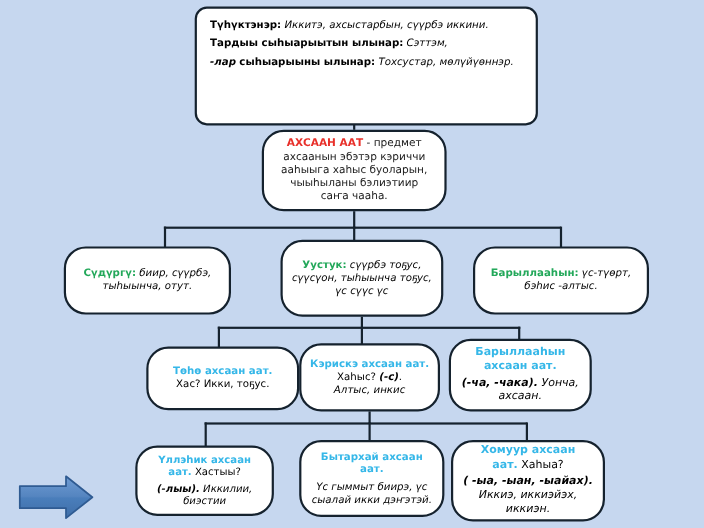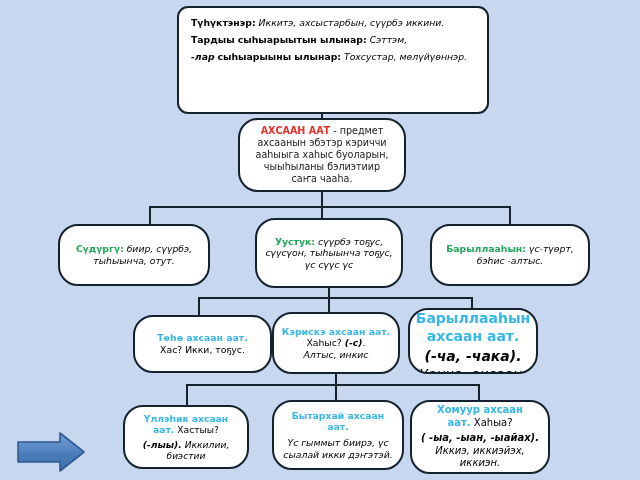--- a/index.html
+++ b/index.html
@@ -65,21 +65,21 @@
   }
 
   
   #box-sudurgu   { left: 58px;  top: 224px; width: 152px; height: 62px; font-size: 9.3px; justify-content: center; }
   #box-uustuk    { left: 255px; top: 218px; width: 148px; height: 70px; font-size: 9.3px; }
   #box-paaralas  { left: 430px; top: 224px; width: 160px; height: 62px; font-size: 9.3px; }
 
   
   #box-toho      { left: 133px; top: 315px; width: 139px; height: 58px; font-size: 9.3px; }
   #box-keriske   { left: 272px; top: 312px; width: 128px; height: 62px; font-size: 9.3px; }
-  #box-baryllaa  { left: 408px; top: 308px; width: 130px; height: 66px; font-size: 14px; justify-content: space-between; }
+  #box-baryllaa  { left: 408px; top: 308px; width: 130px; height: 66px; font-size: 10px; }
 
   
   #box-ulleghik  { left: 123px; top: 405px; width: 126px; height: 64px; font-size: 9.2px; }
   #box-bytarhai  { left: 272px; top: 400px; width: 132px; height: 70px; font-size: 9.3px; }
   #box-homuur    { left: 410px; top: 400px; width: 140px; height: 74px; font-size: 10px; }
 
   
   .ln {
     position: absolute;
     background: #15222e;

